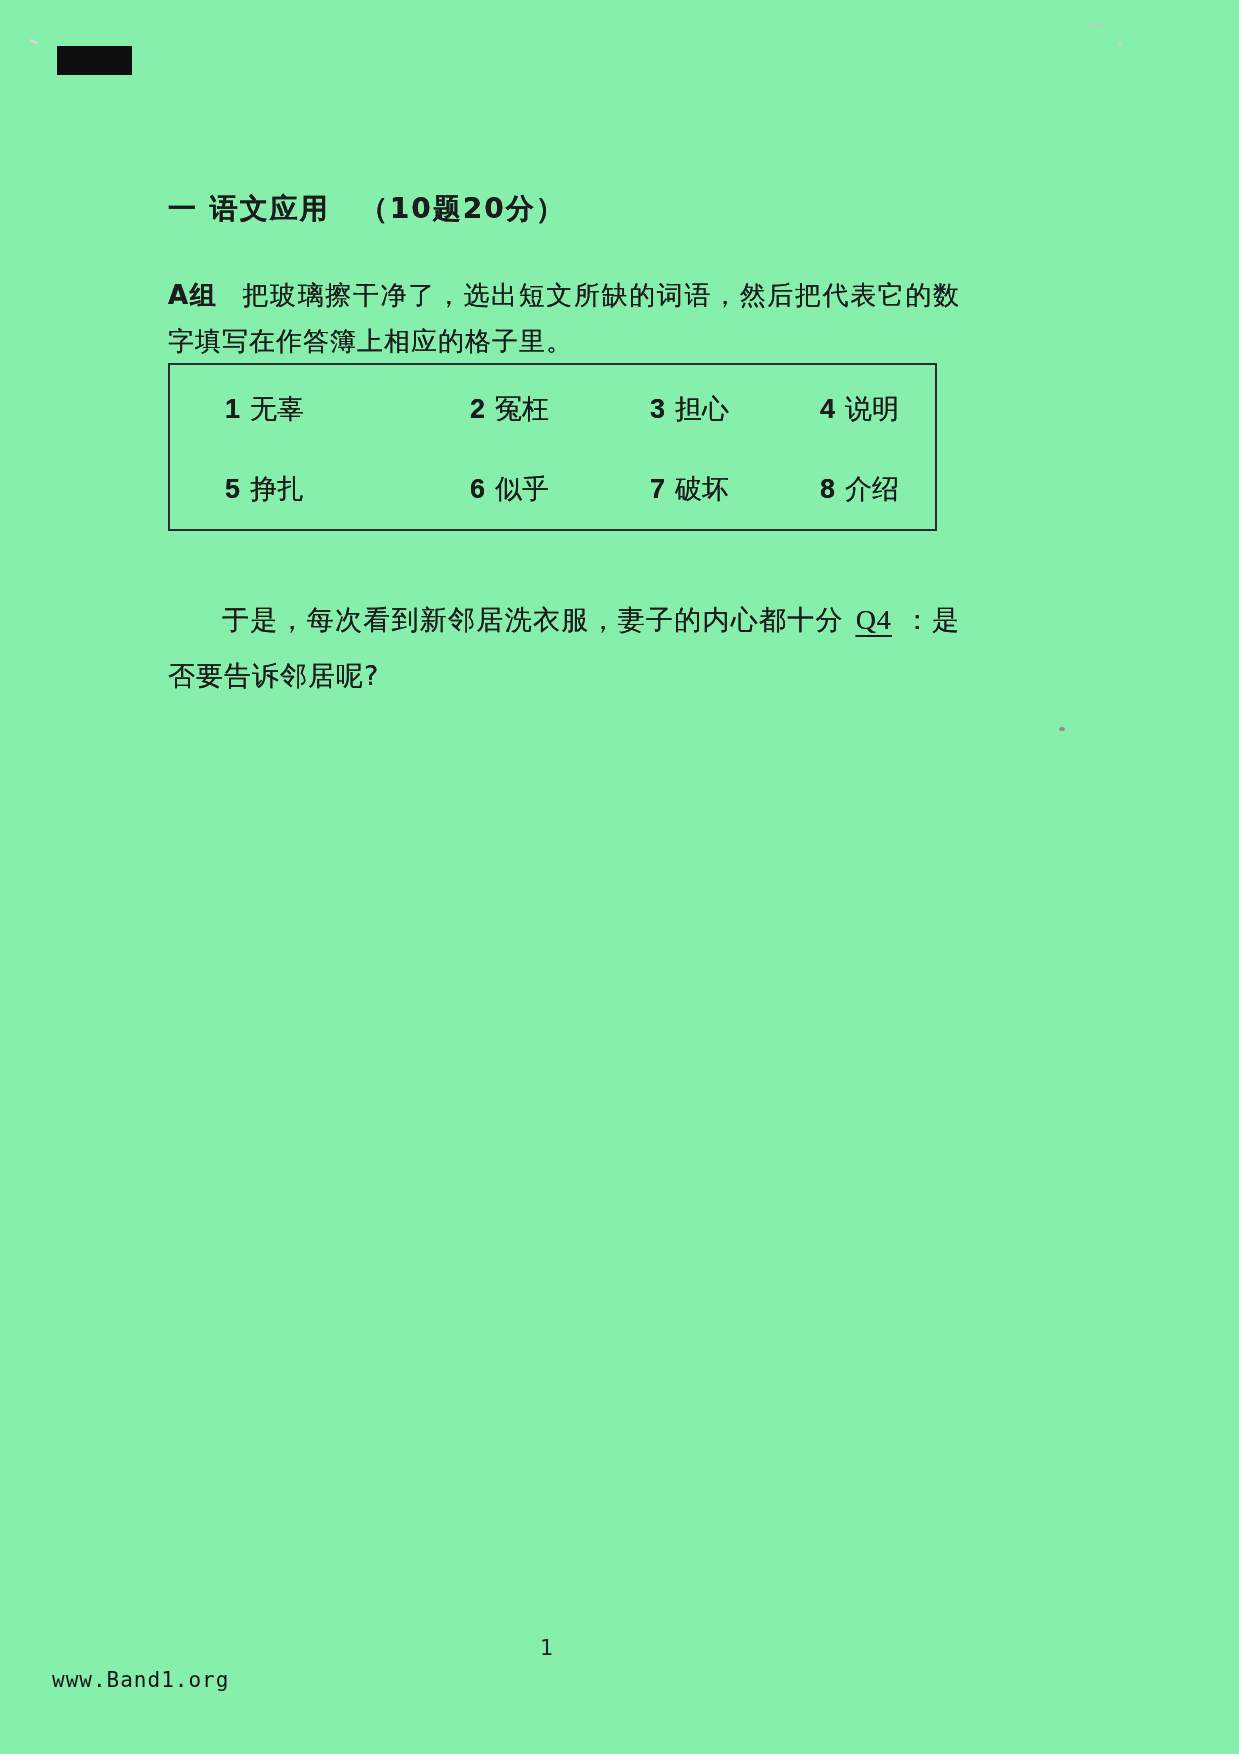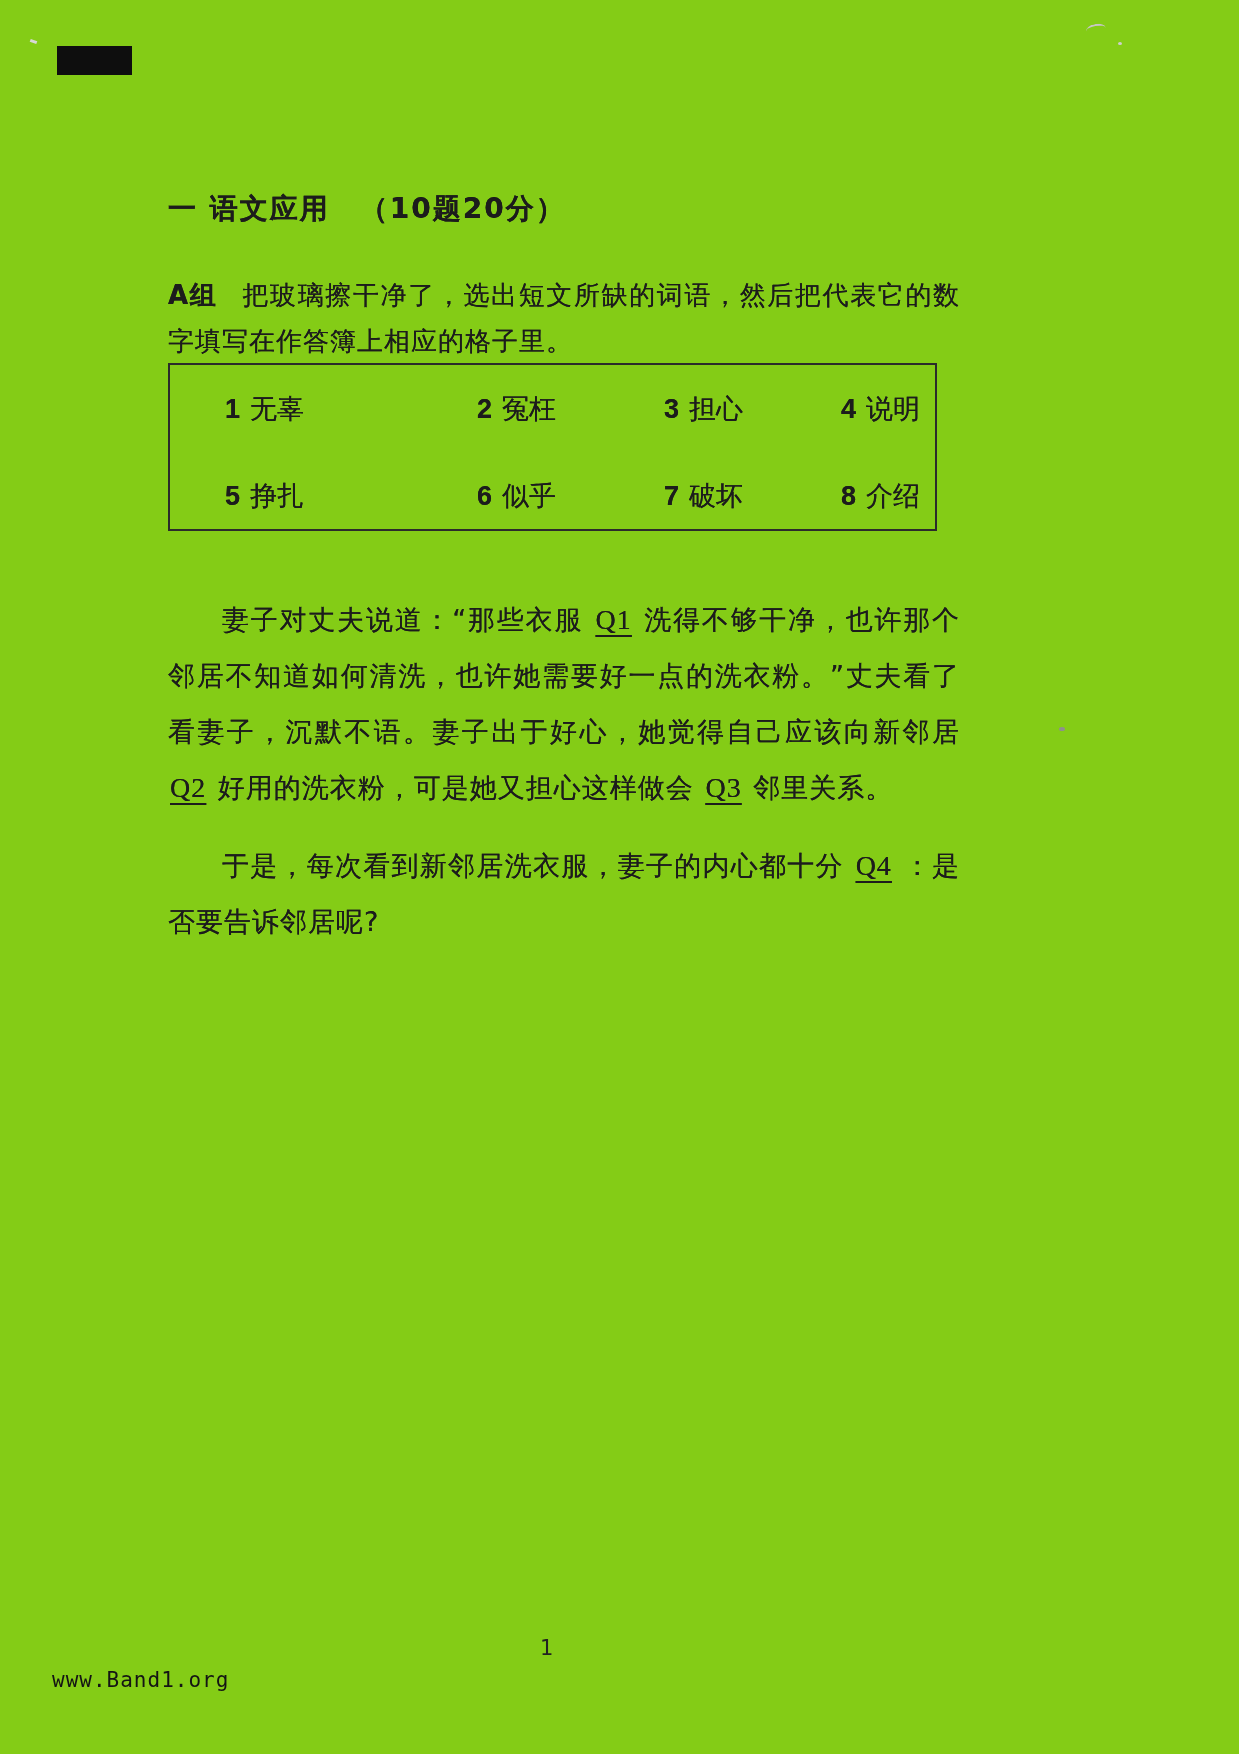--- a/index.html
+++ b/index.html
@@ -4,21 +4,21 @@
 <style>
   html, body { margin: 0; padding: 0; }
   body {
     width: 1239px; height: 1754px;
     background: #f4f4f2;
     font-family: "DejaVu Sans", sans-serif;
   }
   .page {
     position: relative;
     width: 1239px; height: 1754px;
-    background: #84cc16;
+    background: #86efac;
     overflow: hidden;
     color: #1c1c1c;
   }
   .redaction {
     position: absolute; left: 57px; top: 46px;
     width: 75px; height: 29px; background: #0e0e0e;
   }
   .artifact { position: absolute; }
   .a1 { left: 1086px; top: 24px; width: 20px; height: 9px;
         border-top: 2px solid #c6c6c6; border-radius: 50%; transform: rotate(-10deg); }
@@ -44,21 +44,20 @@
   .word-box {
     position: absolute; left: 0; top: 363px;
     width: 769px; height: 168px;
     border: 2px solid #2b2b2b;
     display: grid;
     grid-template-columns: 245px 180px 170px 1fr;
     grid-auto-rows: 80px;
     align-items: center;
     padding: 4px 0 0 55px;
     box-sizing: border-box;
-    gap: 7px;
   }
   .word-cell { font-size: 27px; white-space: nowrap; text-shadow: 0 0 0.4px #222; }
   .word-cell .num { font-weight: bold; margin-right: 10px; font-family: "Liberation Sans", sans-serif; }
   .passage {
     position: absolute; left: 0; top: 592px; width: 792px;
   }
   .passage p {
     margin: 0 0 22px 0;
     font-size: 27px; line-height: 56px;
     text-align: justify; text-indent: 2em;
@@ -119,20 +118,19 @@
       </div>
       <div class="word-cell">
         <span class="num">7</span><span class="word">破坏</span>
       </div>
       <div class="word-cell">
         <span class="num">8</span><span class="word">介绍</span>
       </div>
     </div>
 
     <div class="passage">
-        <p><span>妻子对丈夫说道：“那些衣服 </span><span class="blank">Q1</span><span> 洗得不够干净，也许那个邻居不知道如何清洗，也许她需要好一点的洗衣粉。”丈夫看了看妻子，沉默不语。妻子出于好心，她觉得自己应该向新邻居 </span><span class="blank">Q2</span><span> 好用的洗衣粉，可是她又担心这样做会 </span><span class="blank">Q3</span><span> 邻里关系。</span></p>
         <p><span>于是，每次看到新邻居洗衣服，妻子的内心都十分 </span><span class="blank">Q4</span><span> ：是否要告诉邻居呢?</span></p>
       </div>
   </div>
 
   <div class="page-number">1</div>
   <div class="watermark">www.Band1.org</div>
 </div>
 
 </body></html>

